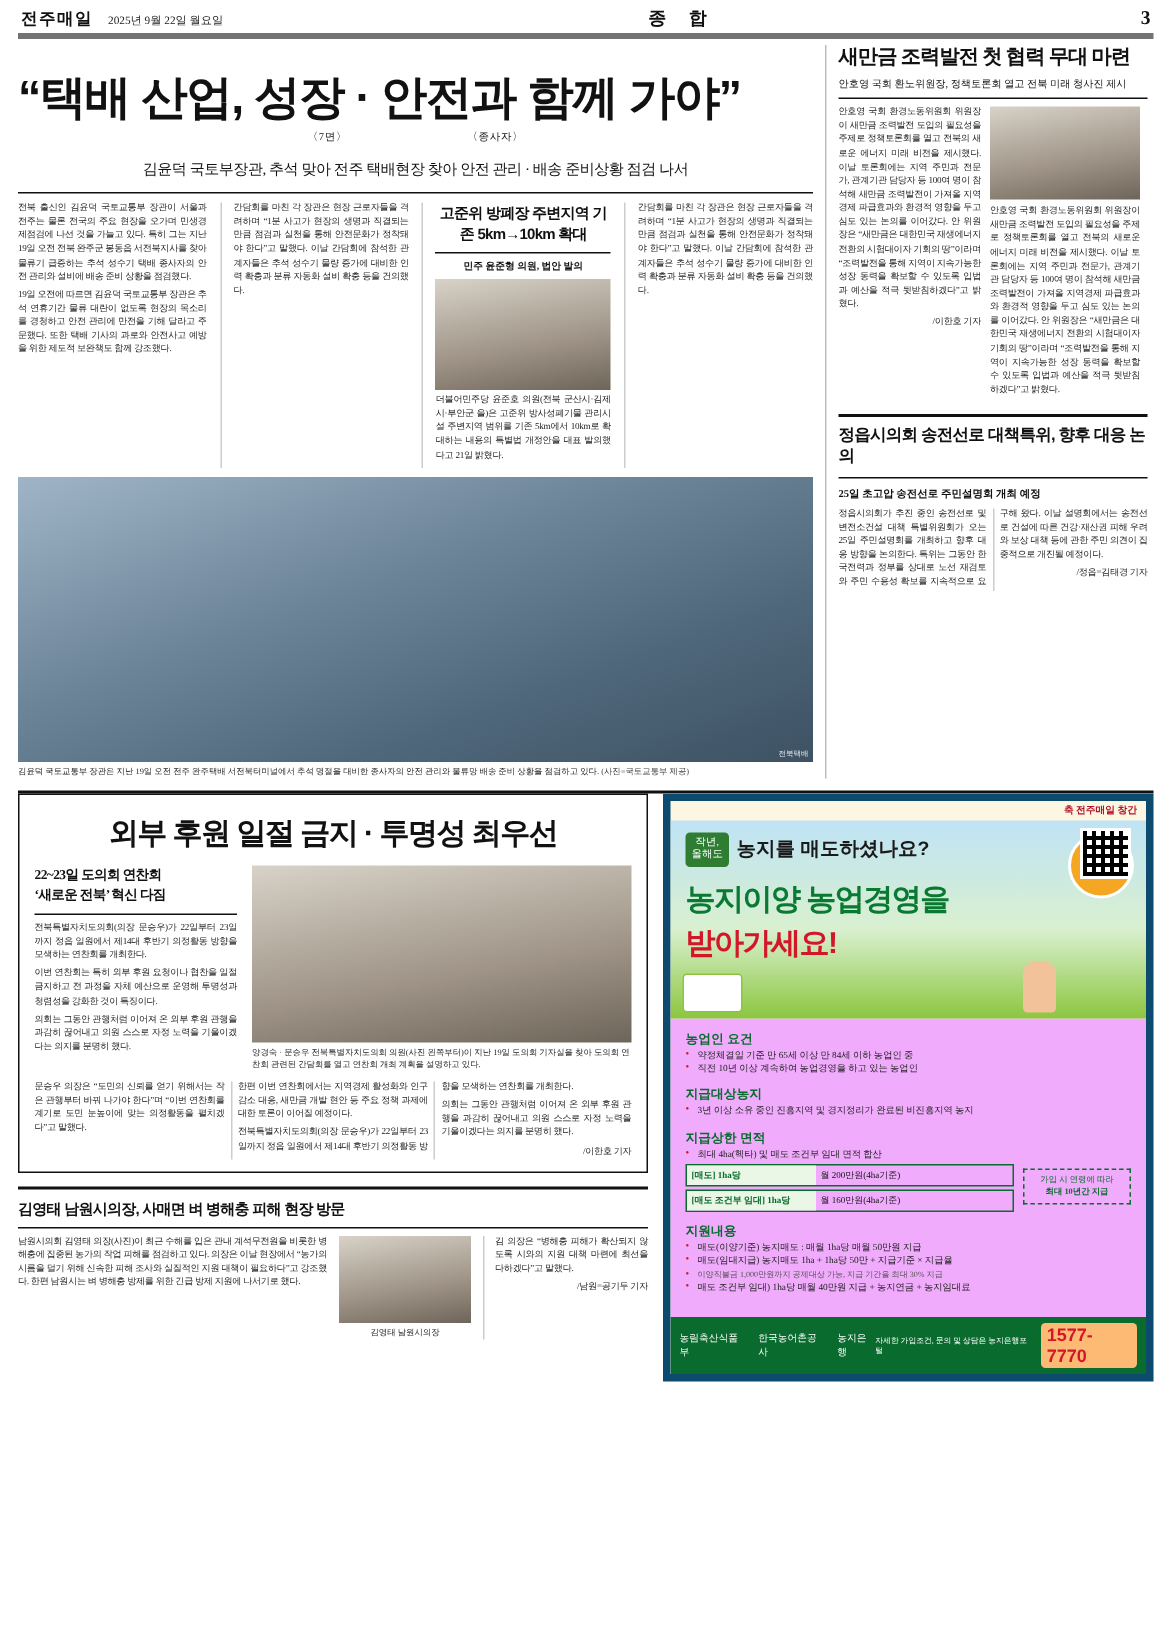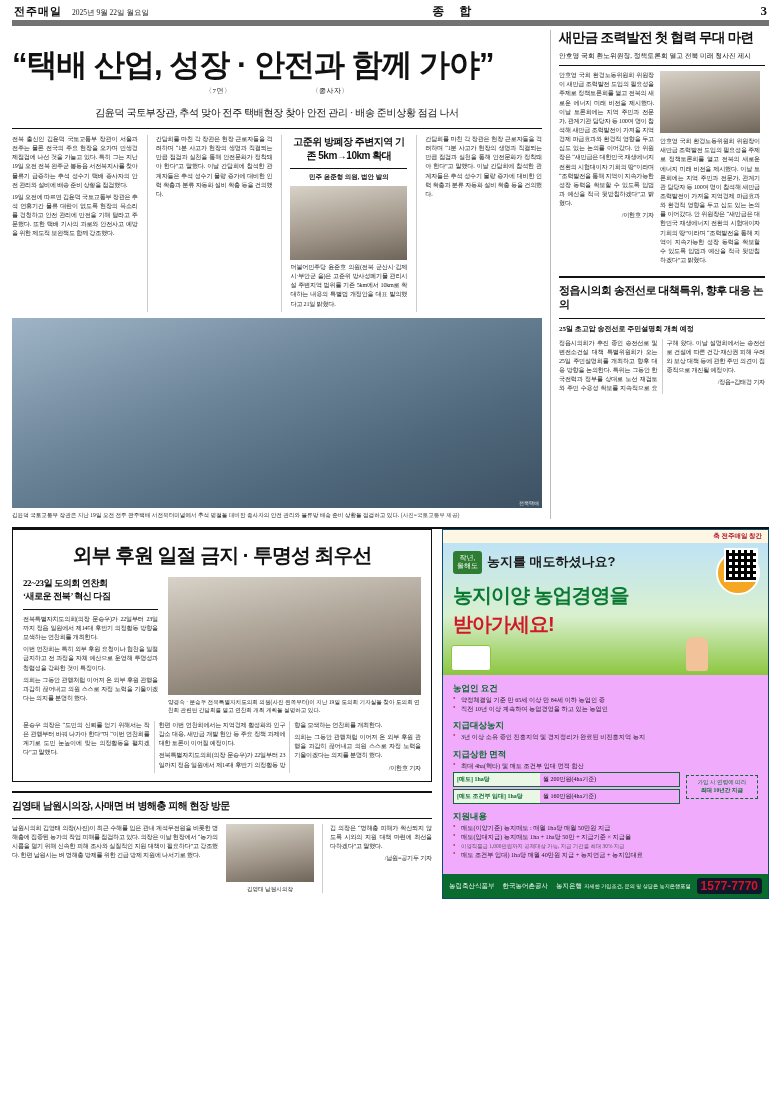--- a/index.html
+++ b/index.html
@@ -9,21 +9,21 @@
     background: #ffffff;
     font-family: "Liberation Serif", serif;
     color: #111;
     position: relative;
     overflow: hidden;
   }
   .page { position:relative; width:781px; height:1096px; padding: 0 12px; }
 
   
   .masthead { display:flex; align-items:center; justify-content:space-between;
-    border-bottom:6px solid #737373; padding: 6px 2px 4px 2px; height:26px; }
+    border-bottom:4px solid #737373; padding: 6px 2px 4px 2px; height:26px; }
   .mh-left { display:flex; align-items:baseline; gap:10px; }
   .mh-title { font-size:11px; font-weight:bold; letter-spacing:1px; }
   .mh-date { font-size:7.5px; color:#222; }
   .mh-center { font-size:12px; font-weight:bold; letter-spacing:6px; }
   .mh-right { font-size:13px; font-weight:bold; }
   .col-rule { border-left:1px solid #bbb; }
 
   .kicker { font-size:7px; letter-spacing:.5px; }
 
   .headline-main {
@@ -76,21 +76,21 @@
   
   .feature {
     border:1px solid #111; padding:8px 10px 8px 10px; position:relative;
   }
   .feature-title { text-align:center; font-size:20px; font-weight:bold;
     font-family:"Liberation Sans", sans-serif; letter-spacing:-1px; margin: 4px 0 8px; }
   .feature-sub { font-size:9px; font-weight:bold; line-height:1.45; letter-spacing:-.4px;}
 
   
   .ad {
-    border:1px solid #0c4a6e; background:#fdf6e3; position:relative; overflow:hidden;
+    border:5px solid #0c4a6e; background:#fdf6e3; position:relative; overflow:hidden;
   }
   .ad-top-strip { font-size:6.5px; text-align:right; padding:2px 6px; color:#b3122a; font-weight:bold;}
   .ad-hero { background:linear-gradient(#bfe3f5 0%, #d9f0cf 55%, #8cc63f 100%); position:relative; }
   .ad-q { font-size:13px; font-weight:bold; color:#1a1a1a; font-family:"Liberation Sans", sans-serif;}
   .ad-big { font-size:20px; font-weight:bold; color:#0a7a33; font-family:"Liberation Sans", sans-serif; letter-spacing:-1px;}
   .ad-big2 { font-size:20px; font-weight:bold; color:#d2172a; font-family:"Liberation Sans", sans-serif; letter-spacing:-1px;}
   .ad-badge { background:#f5a623; color:#fff; border-radius:50%; width:44px;height:44px;
      display:flex;align-items:center;justify-content:center;font-size:9px;font-weight:bold;
      font-family:"Liberation Sans", sans-serif; position:absolute; right:8px; top:8px; border:2px solid #fff;}
   .ad-body { background:#f0abfc; padding:8px 10px; }
@@ -334,21 +334,21 @@
         </div>
 
         <div class="ad-foot">
           <div style="display:flex;gap:8px;align-items:center;">
             <span>농림축산식품부</span>
             <span>한국농어촌공사</span>
             <span>농지은행</span>
           </div>
           <div style="display:flex;gap:6px;align-items:center;">
             <span style="font-size:5.2px;">자세한 가입조건, 문의 및 상담은 농지은행포털</span>
-            <span class="ad-phone" style="background:#0f172a;padding:1px 4px;border-radius:3px;">1577-7770</span>
+            <span class="ad-phone" style="background:#fdba74;padding:1px 4px;border-radius:3px;">1577-7770</span>
           </div>
         </div>
 
         <div class="qr" style="position:absolute;right:10px;top:18px;"></div>
       </div>
     </div>
   </div>
 
 </div>
 

